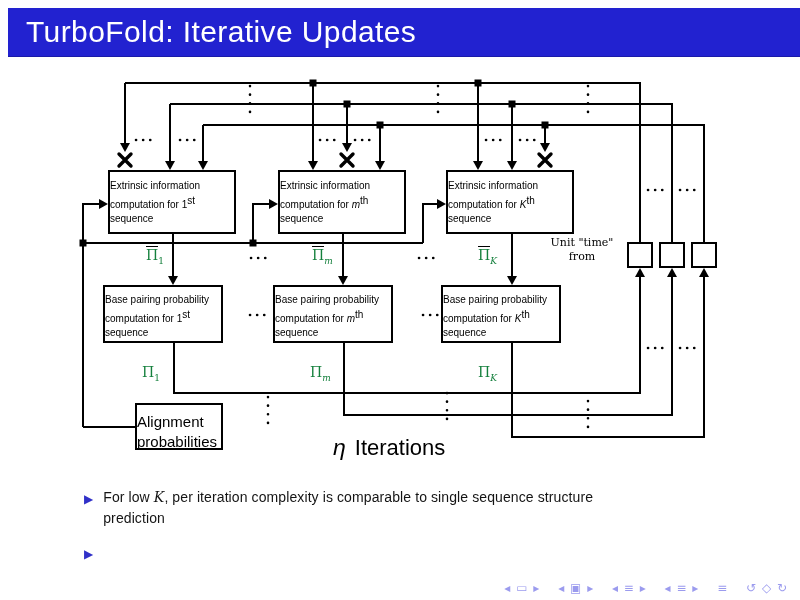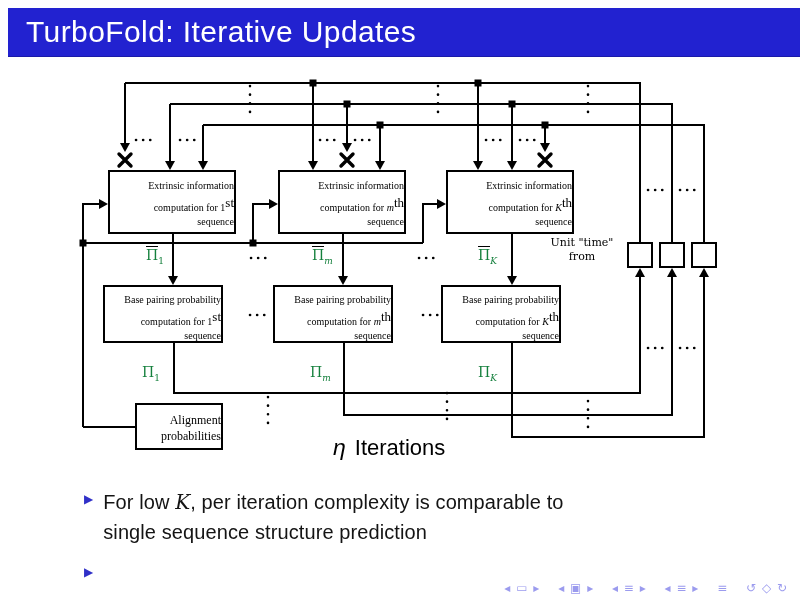--- a/index.html
+++ b/index.html
@@ -9,43 +9,43 @@
   .titlebar{position:absolute;left:8px;top:8px;width:792px;height:49px;background:#2222d0;
             border-bottom:1px solid #1a1aa8;display:flex;align-items:center;box-sizing:border-box;
             padding-left:18px;}
   .titlebar .ttl{color:#ffffff;font-size:30px;letter-spacing:.4px;font-weight:500;}
   
   .wires{position:absolute;left:0;top:0;width:800px;height:600px;}
   .hdots{stroke:#000;stroke-width:2.6;stroke-linecap:round;stroke-dasharray:0.1 7;fill:none;}
   .vdots{stroke:#000;stroke-width:2.6;stroke-linecap:round;stroke-dasharray:0.1 8.5;fill:none;}
   
   .dbox{position:absolute;background:#fff;border:2px solid #000;box-sizing:border-box;
-        font-family:Liberation Serif, serif;text-align:right;color:#000;}
+        font-family:Liberation Sans, sans-serif;text-align:left;color:#000;}
   .ebox{top:170px;width:128px;height:64px;font-size:10px;line-height:1.45;padding-top:7px;}
   .bbox{top:285px;width:120px;height:58px;font-size:10px;line-height:1.45;padding-top:6px;}
-  .abox{left:135px;top:403px;width:88px;height:47px;font-size:12px;line-height:1.35;padding-top:7px;}
+  .abox{left:135px;top:403px;width:88px;height:47px;font-size:15px;line-height:1.35;padding-top:7px;}
   .delaybox{position:absolute;top:242px;width:26px;height:26px;border:2px solid #000;
             background:#fff;box-sizing:border-box;}
-  .dbox sup{font-size:13px;}
+  .dbox sup{font-size:10px;}
   .mvar{font-style:italic;}
   
   .pilabel{position:absolute;font-family:"DejaVu Serif",serif;font-size:14px;color:#15803d;}
   .pilabel .bar{display:inline-block;border-top:1.6px solid #000;padding-top:1px;line-height:1;}
   .pilabel sub{font-size:9px;}
   .pilabel sub.it{font-style:italic;}
   .unitlabel{position:absolute;left:540px;top:236px;width:84px;text-align:center;
              font-family:"DejaVu Serif",serif;font-size:11px;line-height:1.3;color:#000;}
   .iters{position:absolute;left:333px;top:434px;font-family:Liberation Sans, sans-serif;
          font-size:22px;color:#000;}
   .iters .eta{font-style:italic;font-size:23px;margin-right:9px;}
   
   .bullets{position:absolute;left:84px;top:487px;width:515px;}
   .bullet{display:flex;margin-bottom:13px;}
   .bullet .mark{color:#3030c8;font-size:12px;line-height:1;margin:6px 10px 0 0;flex:0 0 auto;}
-  .bullet .btxt{font-size:20px;line-height:1.5;letter-spacing:.1px;}
+  .bullet .btxt{font-size:14px;line-height:1.5;letter-spacing:.1px;}
   .bullet .btxt .mathvar{font-family:"DejaVu Serif",serif;font-style:italic;}
   
   .nav{position:absolute;right:12px;bottom:5px;color:#9b9bee;font-size:12px;
        font-family:"DejaVu Sans",sans-serif;letter-spacing:1px;}
   .nav span{margin-left:13px;}
 </style>
 </head>
 <body>
 
 <div id="slide">

